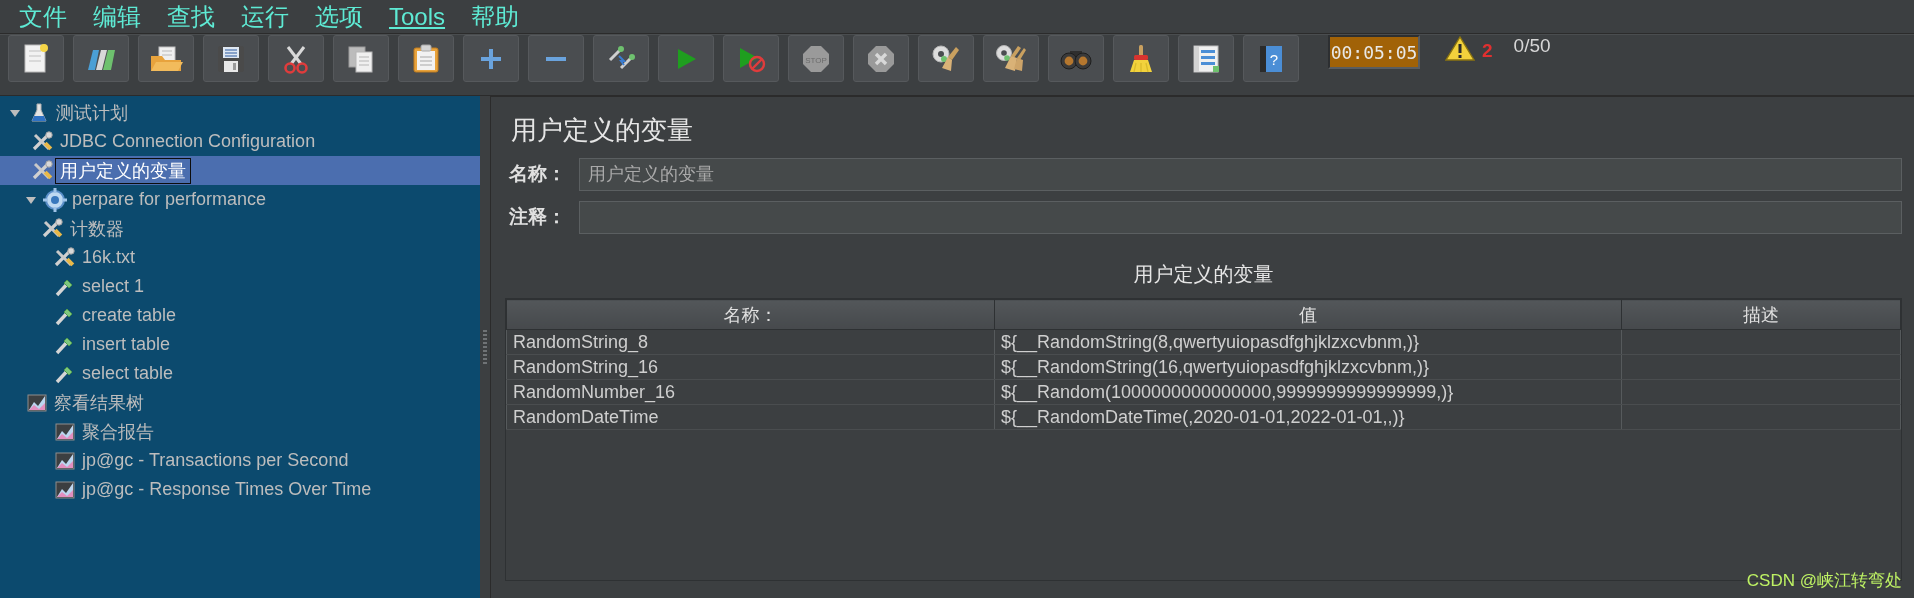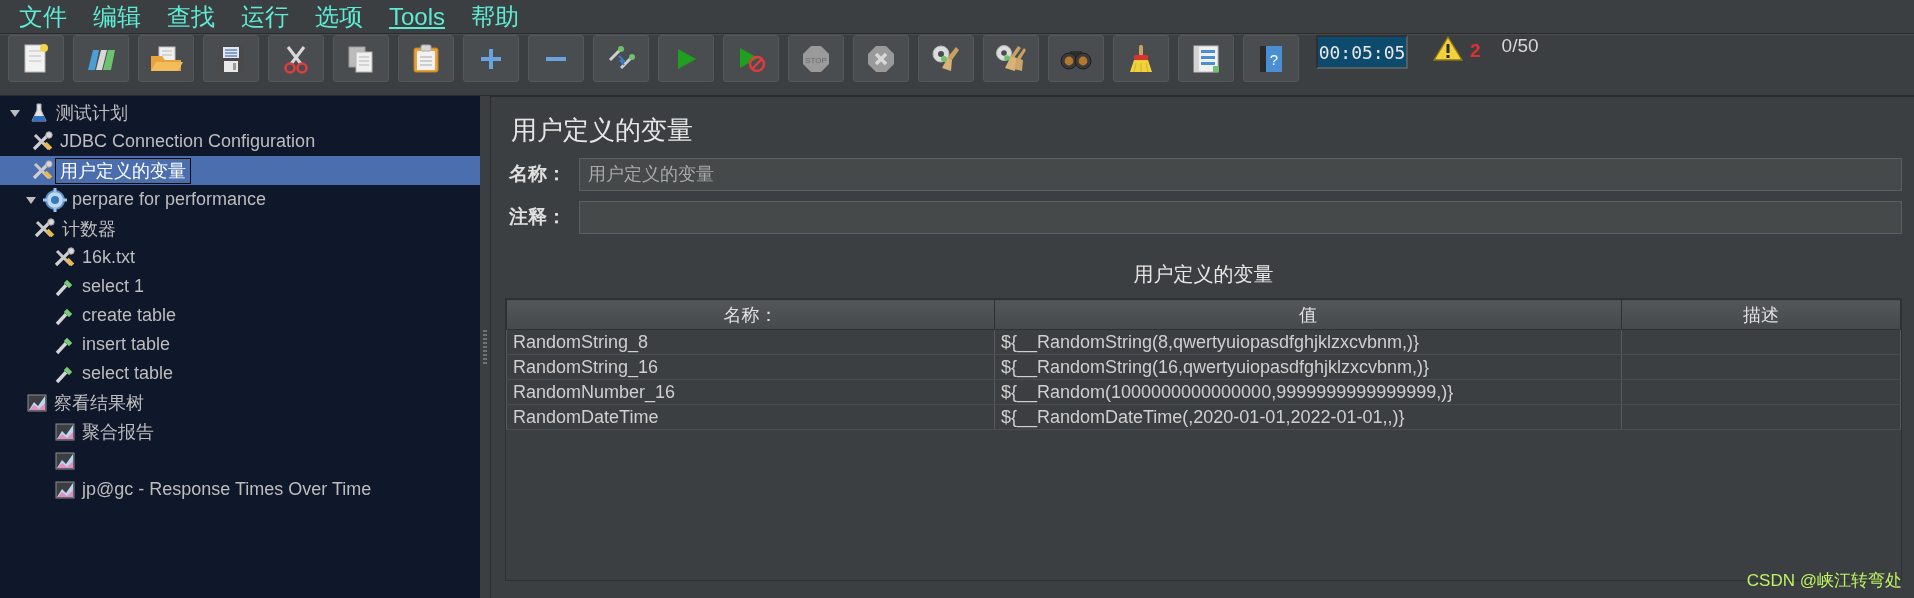--- a/index.html
+++ b/index.html
@@ -39,39 +39,39 @@
     border: 1px solid #56595c;
     border-radius: 3px;
     display: flex; align-items: center; justify-content: center;
     cursor: default;
     position: relative;
   }
   .tb-btn svg { display: block; }
 
   .timer-field {
     width: 92px; height: 34px;
-    background: #0c4a6e;
+    background: #a16207;
     border: 2px solid #2d2f31;
     border-right-color: #5a5d60; border-bottom-color: #5a5d60;
     color: #e8e8e8; font-size: 18px;
     font-family: "DejaVu Sans Mono", "Liberation Mono", monospace;
     display: flex; align-items: center; justify-content: center;
-    margin-left: 8px;
+    margin-left: 20px;
   }
   .warn-group { display: flex; align-items: center; gap: 7px; margin-left: 16px; }
   .warn-count { color: #e03030; font-size: 19px; font-weight: bold; }
   .threads-count { color: #d6d6d6; font-size: 19px; margin-left: 12px; }
 
   
   .body-split { flex: 1 1 auto; display: flex; min-height: 0; background: #3c3f41; }
 
   
   .tree-pane {
     width: 480px; flex: 0 0 480px;
-    background: #0f172a;
+    background: #0c4a6e;
     overflow: hidden;
     padding-top: 2px;
     border-right: 0;
   }
   .tree-row {
     height: 29px; display: flex; align-items: center;
     color: #bdbdbd; font-size: 18px; white-space: nowrap;
     cursor: default; padding-right: 6px;
   }
   .tree-row.selected { background: #4b6eaf; }
@@ -459,21 +459,21 @@
               <rect x="10.5" y="0" width="3" height="5"></rect>
                 <rect x="10.5" y="19" width="3" height="5"></rect>
               <rect x="0" y="10.5" width="5" height="3"></rect>
                 <rect x="19" y="10.5" width="5" height="3"></rect>
             </g>
           </svg>
         </span>
         <span class="tree-label">perpare for performance</span>
       </div>
 
-      <div class="tree-row" style="padding-left:32px">
+      <div class="tree-row" style="padding-left:40px">
         <span class="tree-icon">
           <svg width="24" height="22" viewBox="0 0 24 22">
             <line x1="3" y1="18" x2="17" y2="4" stroke="#d0d0d0" stroke-width="3.2"></line>
             <circle cx="18" cy="4" r="3.2" fill="#d8d8d8" stroke="#a0a0a0"></circle>
             <line x1="4" y1="4" x2="18" y2="18" stroke="#c9c9c9" stroke-width="3"></line>
             <rect x="13" y="13" width="8" height="4" transform="rotate(45 17 15)" fill="#e9b949"></rect>
           </svg>
         </span>
         <span class="tree-label">计数器</span>
       </div>
@@ -553,20 +553,21 @@
       </div>
 
       <div class="tree-row" style="padding-left:52px">
         <span class="tree-icon">
           <svg width="22" height="20" viewBox="0 0 22 20">
             <rect x="2" y="2" width="18" height="16" fill="#3c3f41" stroke="#8d8d8d"></rect>
             <polygon points="3,17 8,9 12,13 19,3 19,17" fill="#bcd6f0"></polygon>
             <polygon points="3,17 8,12 13,16 19,10 19,17" fill="#e38fc0"></polygon>
           </svg>
         </span>
+        <span class="tree-label">jp@gc - Transactions per Second</span>
       </div>
 
       <div class="tree-row" style="padding-left:52px">
         <span class="tree-icon">
           <svg width="22" height="20" viewBox="0 0 22 20">
             <rect x="2" y="2" width="18" height="16" fill="#3c3f41" stroke="#8d8d8d"></rect>
             <polygon points="3,17 8,9 12,13 19,3 19,17" fill="#bcd6f0"></polygon>
             <polygon points="3,17 8,12 13,16 19,10 19,17" fill="#e38fc0"></polygon>
           </svg>
         </span>

